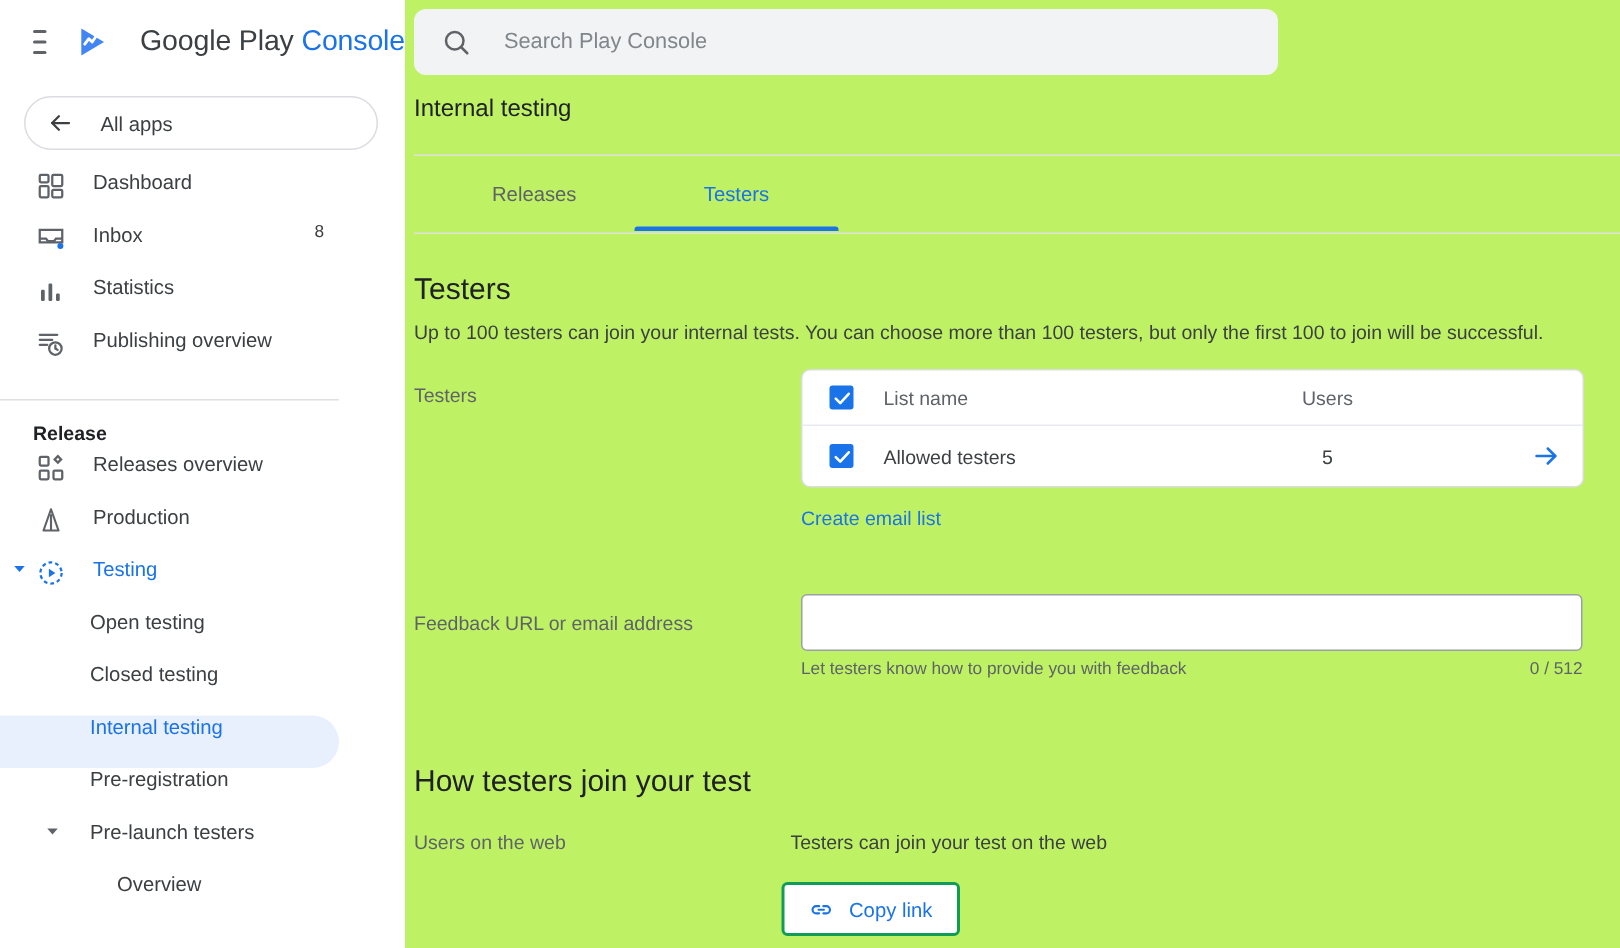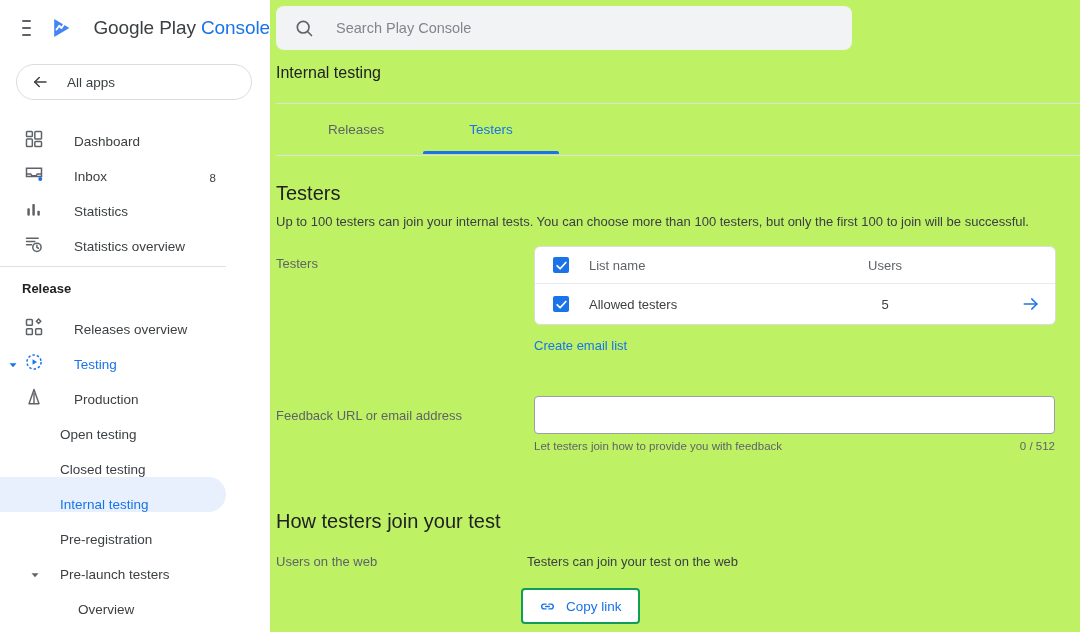--- a/index.html
+++ b/index.html
@@ -25,22 +25,22 @@
 
   .allapps {
     margin: 8px 18px 0 16px; height: 36px; border: 1px solid #dadce0; border-radius: 18px;
     display: flex; align-items: center; padding: 0 14px; cursor: pointer; background: #fff; text-align: right;
   }
   .allapps .arrow { width: 18px; height: 18px; flex: 0 0 18px; color: #3c4043; }
   .allapps .lbl { font-size: 13.5px; color: #3c4043; margin-left: 18px; }
 
   .navlist { margin-top: 14px; }
   .navrow {
-    display: flex; align-items: flex-end; height: 35px; position: relative;
-    border-radius: 0 18px 18px 0; cursor: pointer; color: #3c4043; gap: 12px;
+    display: flex; align-items: flex-start; height: 35px; position: relative;
+    border-radius: 0 18px 18px 0; cursor: pointer; color: #3c4043;
   }
   .navrow .ico { width: 20px; height: 20px; flex: 0 0 20px; margin-left: 24px; color: #5f6368; }
   .navrow .txt { font-size: 13.5px; margin-left: 18px; color: #3c4043; white-space: nowrap; }
   .navrow .badge { position: absolute; right: 54px; font-size: 11.5px; color: #3c4043; }
   .navrow.active { background: #e8f0fe; }
   .navrow.active .txt { color: #1a73e8; font-weight: 500; }
   .navrow.blue .txt { color: #1a73e8; }
   .navrow.blue .ico { color: #1a73e8; }
 
   .divider { height: 1px; background: #e0e0e0; margin: 12px 44px 0 0; }
@@ -186,62 +186,62 @@
       <div class="navrow">
         <span class="ico">
           <svg viewBox="0 0 24 24" width="20" height="20" fill="none" stroke="currentColor" stroke-width="1.8" stroke-linecap="round">
               <line x1="3" y1="5" x2="17" y2="5"></line>
               <line x1="3" y1="9" x2="13" y2="9"></line>
               <line x1="3" y1="13" x2="9" y2="13"></line>
               <circle cx="15.5" cy="16" r="5"></circle>
               <path d="M15.5 13.4V16l1.8 1.1"></path>
             </svg>
         </span>
-        <span class="txt">Statistics overview</span>
+        <span class="txt">Publishing overview</span>
       </div>
 
       <div class="divider"></div>
 
       <div class="sect-title">Release</div>
 
       <div class="navrow">
         <span class="ico">
           <svg viewBox="0 0 24 24" width="20" height="20" fill="none" stroke="currentColor" stroke-width="1.8">
               <rect x="3" y="3" width="7" height="7" rx="1"></rect>
               <rect x="3" y="14" width="7" height="7" rx="1"></rect>
               <rect x="14" y="14" width="7" height="7" rx="1"></rect>
               <path d="M17.5 2.5l2.6 2.6-2.6 2.6-2.6-2.6z"></path>
             </svg>
         </span>
         <span class="txt">Releases overview</span>
       </div>
 
+      <div class="navrow">
+        <span class="ico">
+          <svg viewBox="0 0 24 24" width="20" height="20" fill="none" stroke="currentColor" stroke-width="1.7" stroke-linejoin="round">
+              <path d="M12 3l6 17H6z"></path>
+              <line x1="12" y1="7" x2="12" y2="20"></line>
+            </svg>
+        </span>
+        <span class="txt">Production</span>
+      </div>
+
       <div class="navrow blue">
         <span class="caret blue">
           <svg viewBox="0 0 24 24" width="14" height="14" fill="currentColor">
               <path d="M6 9l6 7 6-7z"></path>
             </svg>
         </span>
         <span class="ico">
           <svg viewBox="0 0 24 24" width="20" height="20" fill="none" stroke="currentColor" stroke-width="1.8">
               <circle cx="12" cy="12" r="8.5" stroke-dasharray="3 2.4"></circle>
               <path d="M10.3 8.6l5.2 3.4-5.2 3.4z" fill="currentColor" stroke="none"></path>
             </svg>
         </span>
         <span class="txt">Testing</span>
-      </div>
-
-      <div class="navrow">
-        <span class="ico">
-          <svg viewBox="0 0 24 24" width="20" height="20" fill="none" stroke="currentColor" stroke-width="1.7" stroke-linejoin="round">
-              <path d="M12 3l6 17H6z"></path>
-              <line x1="12" y1="7" x2="12" y2="20"></line>
-            </svg>
-        </span>
-        <span class="txt">Production</span>
       </div>
 
       <div class="navrow sub">
         <span class="txt">Open testing</span>
       </div>
 
       <div class="navrow sub">
         <span class="txt">Closed testing</span>
       </div>
 
@@ -325,21 +325,21 @@
         </span>
       </div>
     </div>
 
     <div class="link" style="left:264px; top:338px">Create email list</div>
 
     <div class="row-label" style="top:408px">Feedback URL or email address</div>
     <div class="fb-input">
       <input type="text" value="" placeholder="" style="">
     </div>
-    <div class="fb-hint">Let testers join how to provide you with feedback</div>
+    <div class="fb-hint">Let testers know how to provide you with feedback</div>
     <div class="fb-count">0 / 512</div>
 
     <div class="sec-h2" style="top:510px">How testers join your test</div>
     <div class="row-label" style="top:554px">Users on the web</div>
     <div class="sec-sub" style="left:257px; top:554px">Testers can join your test on the web</div>
 
     <div class="copy-btn">
       <span class="lico">
         <svg viewBox="0 0 24 24" width="17" height="17" fill="none" stroke="currentColor" stroke-width="2" stroke-linecap="round">
             <path d="M9.5 12h5"></path>

